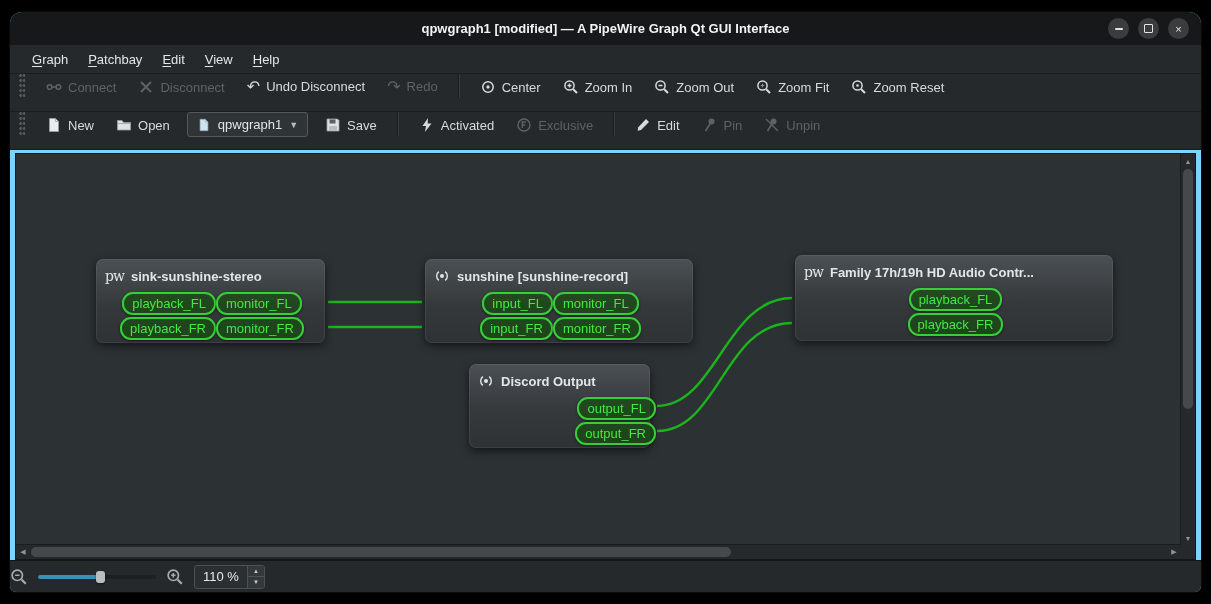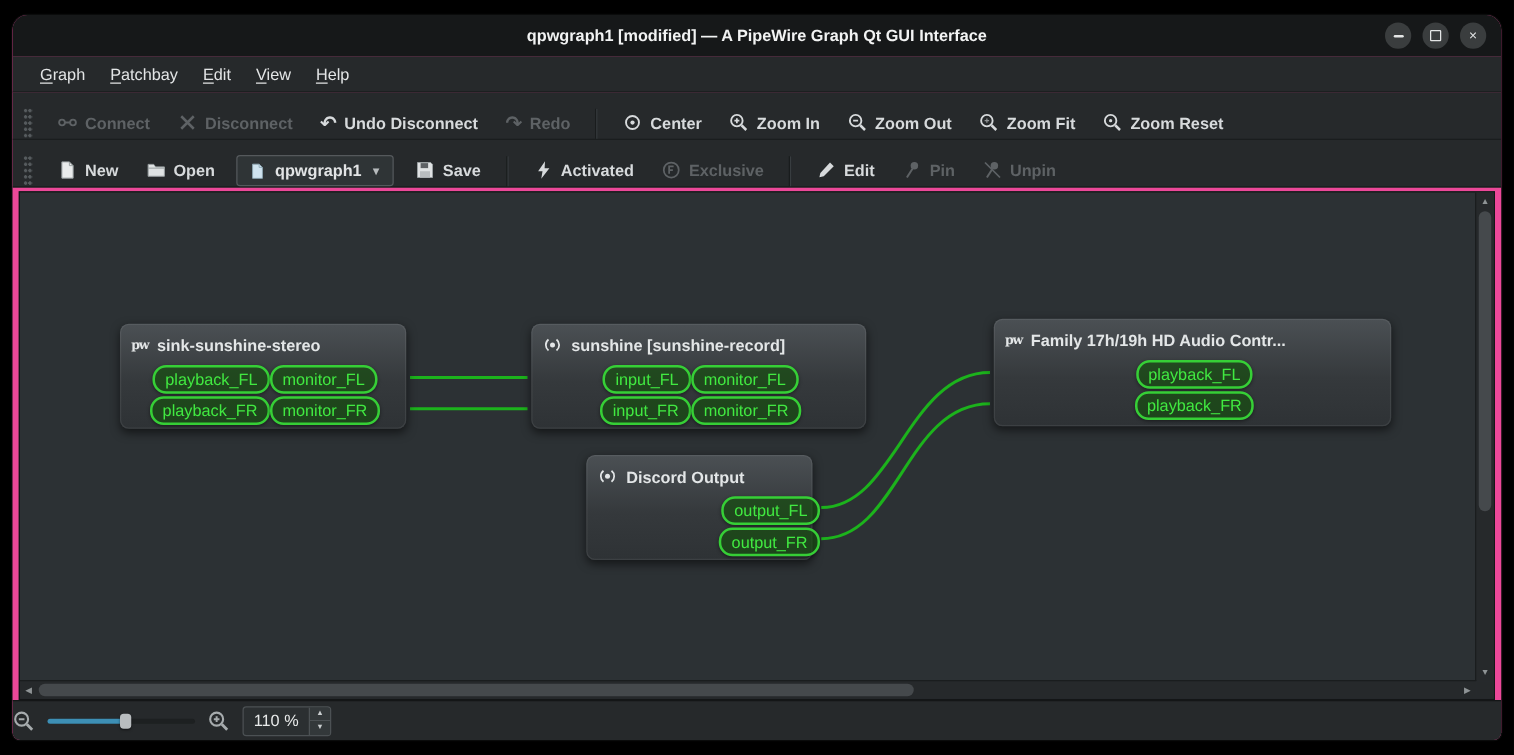--- a/index.html
+++ b/index.html
@@ -1,32 +1,32 @@
 <!DOCTYPE html>
 <html><head>
 <meta charset="utf-8">
 <style>
   html,body{margin:0;padding:0;background:#000;width:1211px;height:604px;overflow:hidden;
     font-family:"Liberation Sans","DejaVu Sans",sans-serif;-webkit-font-smoothing:antialiased;}
-  .window{position:absolute;left:10px;right:10px;top:12px;bottom:12px;background:#ec4899;
+  .window{position:absolute;left:10px;right:10px;top:12px;bottom:12px;background:#7dd3fc;
     border-radius:12px 12px 6px 6px;overflow:hidden;display:flex;flex-direction:column;
     box-shadow:0 0 0 1px #0a0b0b;}
   
   .titlebar{height:33px;background:#161819;position:relative;flex:0 0 auto;display:flex;align-items:center;}
   .title{position:absolute;left:0;right:0;text-align:center;color:#f2f3f3;font-size:13px;font-weight:bold;}
   .winbtns{position:absolute;right:12px;top:0;bottom:0;display:flex;align-items:center;gap:9px;}
   .circlebtn{width:21px;height:21px;border-radius:50%;background:#3a3d3e;display:flex;align-items:center;justify-content:center;color:#e4e6e6;font-size:11px;cursor:default;}
   .min-glyph{display:block;width:8px;height:2px;background:#e4e6e6;border-radius:1px;}
   .max-glyph{display:block;width:7px;height:7px;border:1.5px solid #e4e6e6;border-radius:1px;}
   
   .menubar{height:28px;background:#26292b;border-bottom:1px solid #1a1d1e;display:flex;align-items:center;padding-left:12px;flex:0 0 auto;}
   .menu-item{color:#e3e5e6;font-size:13px;padding:4px 10px;border-radius:3px;}
   .menu-item .u{text-decoration:underline;text-underline-offset:2px;}
   
-  .toolbar{height:37px;background:#26292b;border-bottom:1px solid #1a1d1e;display:flex;align-items:flex-end;padding:0 6px;gap:4px;flex:0 0 auto;font-weight:bold;}
+  .toolbar{height:37px;background:#26292b;border-bottom:1px solid #1a1d1e;display:flex;align-items:flex-start;padding:0 6px;gap:4px;flex:0 0 auto;}
   .grip{width:7px;height:24px;margin:0 7px 0 3px;
     background-image:radial-gradient(circle at 1.5px 1.5px,#565b5e 1.2px,transparent 1.5px);
     background-size:3.5px 5px;}
   .tsep{width:1px;height:24px;background:#191c1d;border-right:1px solid #383d40;margin:0 7px;}
   .tbtn{display:flex;align-items:center;gap:6px;padding:5px 9px;border-radius:3px;color:#d7dadc;font-size:13px;white-space:nowrap;cursor:default;}
   .tbtn.disabled{color:#5e6265;}
   .tbtn svg{flex:0 0 auto;}
   .arrow-glyph{font-size:16px;line-height:12px;font-family:"DejaVu Sans",sans-serif;}
   .combo{display:flex;align-items:center;gap:7px;padding:4px 9px;border:1px solid #55595c;border-radius:3px;background:#2f3436;color:#e2e4e5;font-size:13px;margin:0 4px;}
   .caret{font-size:9px;color:#b7bbbd;}
@@ -38,21 +38,21 @@
   .vscroll{position:absolute;top:0;right:0;bottom:14px;width:14px;background:#26292b;border-left:1px solid #1a1d1e;}
   .hscroll{position:absolute;left:0;right:14px;bottom:0;height:14px;background:#26292b;border-top:1px solid #1a1d1e;}
   .sb-arrow{position:absolute;width:14px;height:14px;display:flex;align-items:center;justify-content:center;color:#8e9395;font-size:7px;}
   .vthumb{position:absolute;left:2px;right:2px;top:15px;height:240px;background:#45494c;border-radius:5px;}
   .hthumb{position:absolute;top:2px;bottom:2px;left:15px;width:700px;background:#45494c;border-radius:5px;}
   .corner{position:absolute;right:0;bottom:0;width:14px;height:14px;background:#26292b;}
   
   .node{position:absolute;border-radius:7px;background:linear-gradient(180deg,#4b5054 0%,#35393c 55%,#2e3235 100%);
     box-shadow:0 3px 8px rgba(0,0,0,.55), inset 0 0 0 1px rgba(255,255,255,.07);}
   .node-header{display:flex;align-items:center;gap:7px;height:30px;padding:2px 10px 0 9px;color:#e3e6e7;font-weight:bold;font-size:13px;white-space:nowrap;overflow:hidden;text-overflow:ellipsis;}
-  .pwicon{font-weight:bold;font-size:10px;letter-spacing:-1px;color:#e3e6e7;font-family:"DejaVu Serif","Liberation Serif",serif;}
+  .pwicon{font-weight:normal;font-size:14px;letter-spacing:-1px;color:#e3e6e7;font-family:"DejaVu Serif","Liberation Serif",serif;}
   .prow{display:flex;justify-content:center;align-items:center;height:21px;margin:2px -6px 4px -3px;}
   .prow.end{justify-content:flex-end;}
   .port{display:inline-flex;align-items:center;height:19px;padding:0 8px;border:2px solid #36cf36;border-radius:11px;
     background:rgba(20,80,12,.62);color:#41e941;font-size:13px;line-height:1;box-shadow:0 1px 3px rgba(0,0,0,.45);cursor:default;}
   
   .statusbar{height:31px;background:#26292b;border-top:1px solid #141617;display:flex;align-items:center;gap:10px;padding-right:12px;flex:0 0 auto;}
   .slider{position:relative;width:118px;height:16px;display:flex;align-items:center;}
   .slider-track{position:absolute;left:0;right:0;top:6px;height:4px;background:#1d2021;border-radius:2px;}
   .slider-fill{position:absolute;left:0;top:6px;height:4px;width:62px;background:#3d8fb5;border-radius:2px;}
   .slider-thumb{position:absolute;left:58px;top:2px;width:9px;height:12px;background:#b9bdbf;border-radius:3px;box-shadow:0 1px 2px rgba(0,0,0,.5);}

